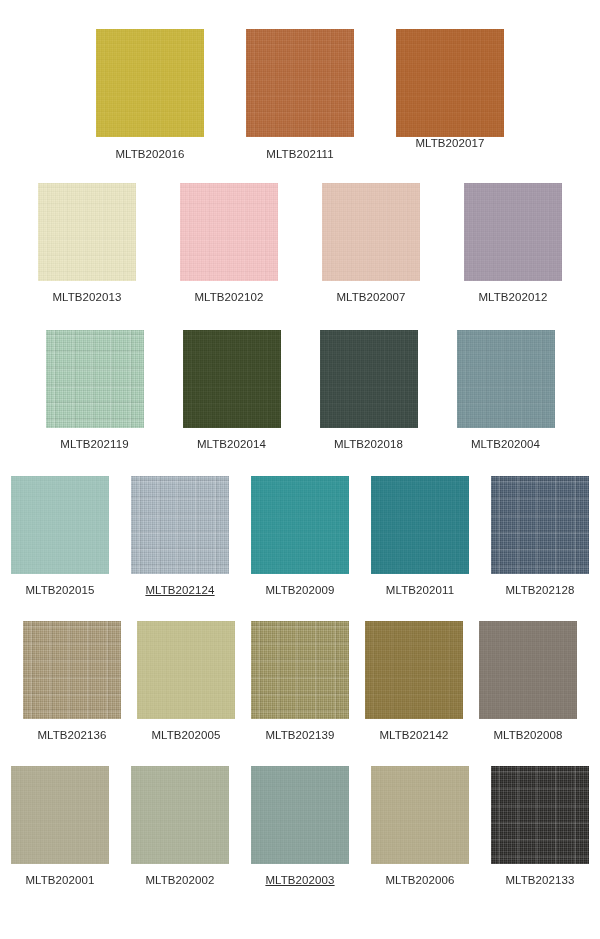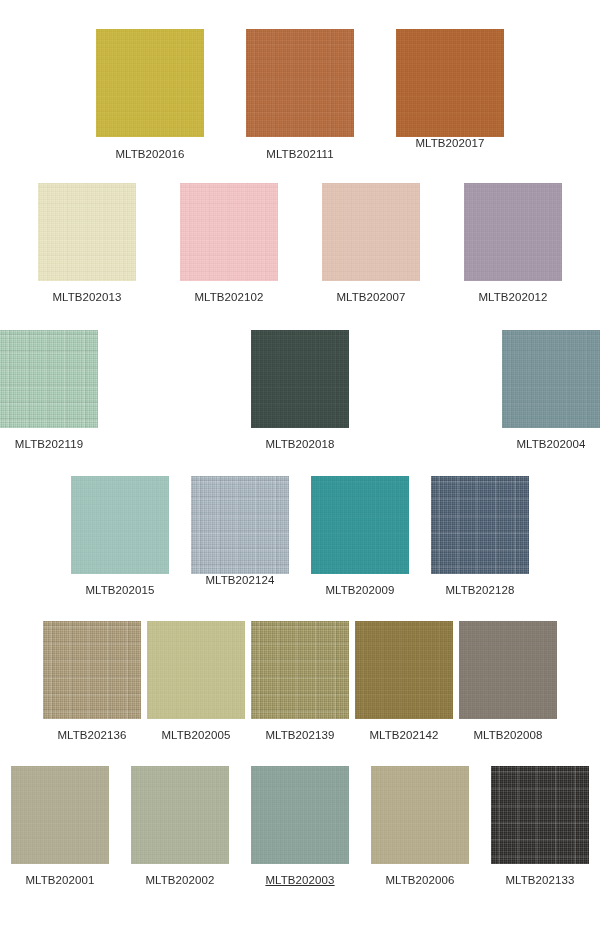--- a/index.html
+++ b/index.html
@@ -107,53 +107,61 @@
       </div>
       <div class="cell">
         <div class="chip tex-flat" style="width: 98px; height: 98px; background: rgb(226, 195, 180);"></div>
         <div class="label" style="margin-top: 10px; color: rgb(44, 44, 44);">MLTB202007</div>
       </div>
       <div class="cell">
         <div class="chip tex-flat" style="width: 98px; height: 98px; background: rgb(165, 153, 169);"></div>
         <div class="label" style="margin-top: 10px; color: rgb(44, 44, 44);">MLTB202012</div>
       </div>
     </div>
-    <div class="row" style="position: absolute; left: 0px; right: 0px; top: 330px; gap: 39px; justify-content: space-between;">
+    <div class="row" style="position: absolute; left: 0px; right: 0px; top: 330px; gap: 39px;">
       <div class="cell">
         <div class="chip tex-heavy" style="width: 98px; height: 98px; background: rgb(169, 205, 181);"></div>
         <div class="label" style="margin-top: 10px; color: rgb(44, 44, 44);">MLTB202119</div>
       </div>
       <div class="cell">
+        <div class="chip tex-flat" style="width: 98px; height: 98px; background: rgb(61, 74, 40);"></div>
+        <div class="label" style="margin-top: 10px; color: rgb(44, 44, 44);">MLTB202014</div>
+      </div>
+      <div class="cell">
         <div class="chip tex-flat" style="width: 98px; height: 98px; background: rgb(60, 75, 69);"></div>
         <div class="label" style="margin-top: 10px; color: rgb(44, 44, 44);">MLTB202018</div>
       </div>
       <div class="cell">
         <div class="chip tex-light" style="width: 98px; height: 98px; background: rgb(120, 148, 154);"></div>
         <div class="label" style="margin-top: 10px; color: rgb(44, 44, 44);">MLTB202004</div>
       </div>
     </div>
     <div class="row" style="position: absolute; left: 0px; right: 0px; top: 476px; gap: 22px;">
       <div class="cell">
         <div class="chip tex-flat" style="width: 98px; height: 98px; background: rgb(160, 196, 187);"></div>
         <div class="label" style="margin-top: 10px; color: rgb(44, 44, 44);">MLTB202015</div>
       </div>
       <div class="cell">
         <div class="chip tex-heavy" style="width: 98px; height: 98px; background: rgb(169, 182, 192);"></div>
-        <div class="label" style="margin-top: 0; color: rgb(44, 44, 44);">MLTB202124</div>
+        <div class="label" style="margin-top: 10px; color: rgb(44, 44, 44); text-decoration: underline;">MLTB202124</div>
       </div>
       <div class="cell">
         <div class="chip tex-flat" style="width: 98px; height: 98px; background: rgb(51, 149, 151);"></div>
         <div class="label" style="margin-top: 10px; color: rgb(44, 44, 44);">MLTB202009</div>
       </div>
       <div class="cell">
+        <div class="chip tex-flat" style="width: 98px; height: 98px; background: rgb(44, 128, 136);"></div>
+        <div class="label" style="margin-top: 10px; color: rgb(44, 44, 44);">MLTB202011</div>
+      </div>
+      <div class="cell">
         <div class="chip tex-heavy" style="width: 98px; height: 98px; background: rgb(75, 93, 112);"></div>
         <div class="label" style="margin-top: 10px; color: rgb(44, 44, 44);">MLTB202128</div>
       </div>
     </div>
-    <div class="row" style="position: absolute; left: 0px; right: 0px; top: 621px; gap: 6px;">
+    <div class="row" style="position: absolute; left: 0px; right: 0px; top: 621px; gap: 16px;">
       <div class="cell">
         <div class="chip tex-heavy" style="width: 98px; height: 98px; background: rgb(170, 154, 120);"></div>
         <div class="label" style="margin-top: 10px; color: rgb(44, 44, 44);">MLTB202136</div>
       </div>
       <div class="cell">
         <div class="chip tex-flat" style="width: 98px; height: 98px; background: rgb(195, 192, 143);"></div>
         <div class="label" style="margin-top: 10px; color: rgb(44, 44, 44);">MLTB202005</div>
       </div>
       <div class="cell">
         <div class="chip tex-heavy" style="width: 98px; height: 98px; background: rgb(158, 149, 96);"></div>

